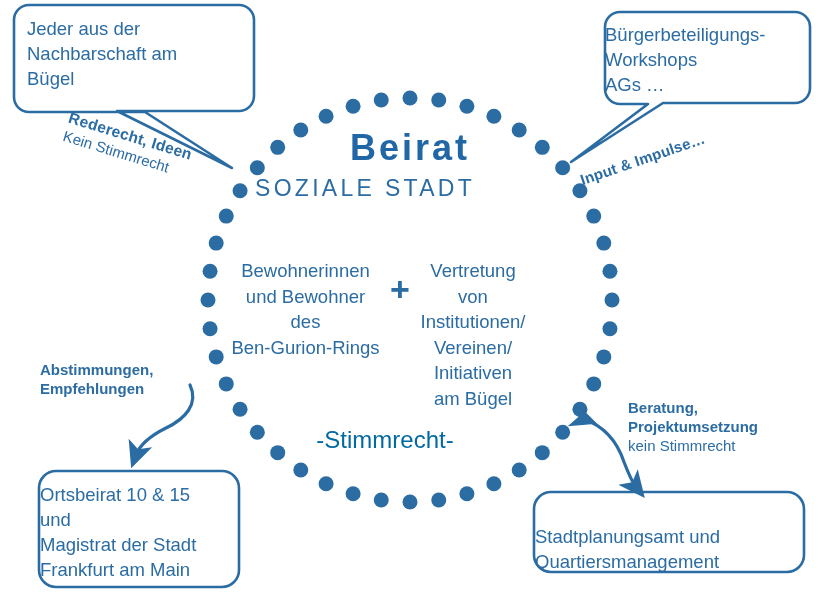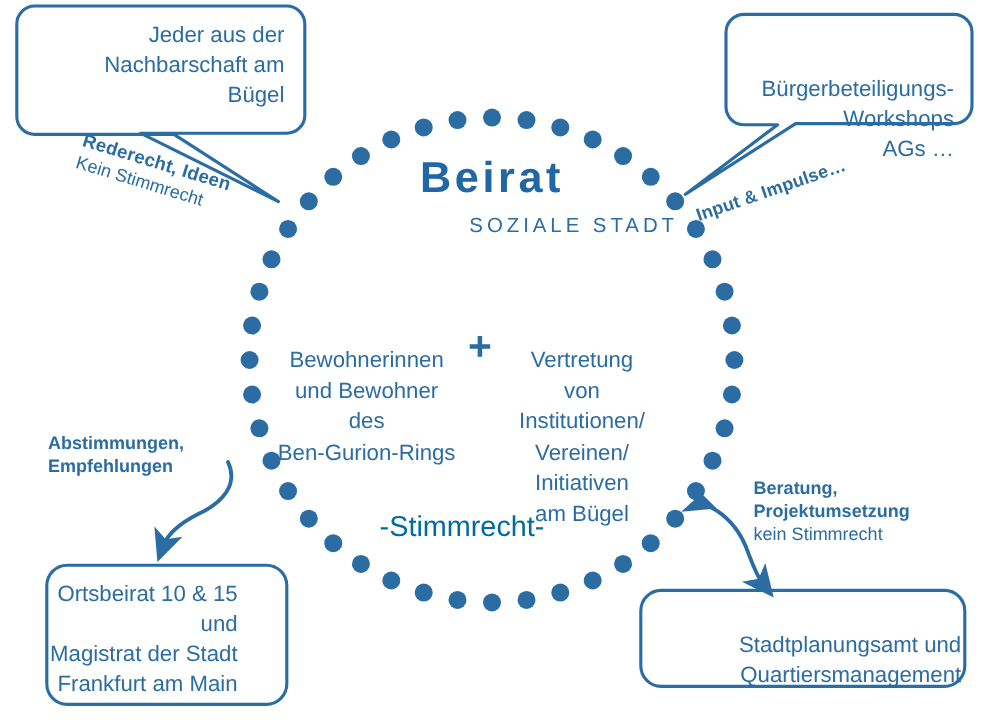--- a/index.html
+++ b/index.html
@@ -8,53 +8,53 @@
     font-family:"Liberation Sans", sans-serif;
     width:820px;height:600px;overflow:hidden;position:relative;
   }
   #stage{position:absolute;left:0;top:0;width:820px;height:600px;}
   #vector{position:absolute;left:0;top:0;width:820px;height:600px;}
 
   .txt{position:absolute;color:#2b6ca3;}
 
   
   .boxtext{
-    text-align:right;
+    text-align:left;
     font-size:18.5px;
     line-height:25px;
     color:#2b6ca3;
     white-space:pre-line;
   }
   #bubble-tl-text{left:27px;top:16px;width:210px;}
-  #bubble-tr-text{left:605px;top:22px;width:190px;margin-top:39px;}
+  #bubble-tr-text{left:605px;top:22px;width:190px;}
   #box-bl-text{left:40px;top:482px;width:158px;}
   #box-br-text{left:535px;top:524px;width:266px;}
 
   
   #title-main{
     left:255px;top:126px;width:310px;text-align:center;
     font-size:36px;font-weight:bold;letter-spacing:3px;line-height:44px;
     color:#2166a5;
   }
   #title-sub1{
-    left:255px;top:175px;width:310px;text-align:right;
-    font-size:17px;letter-spacing:3.3px;line-height:26px;color:#2b6ca3;
+    left:255px;top:175px;width:310px;text-align:left;
+    font-size:23px;letter-spacing:3.3px;line-height:26px;color:#2b6ca3;
   }
   #title-sub2{
     left:250px;top:203px;width:320px;text-align:center;
     font-size:22.5px;letter-spacing:0.2px;line-height:26px;color:#2b6ca3;
   }
 
   
   .col{
     position:absolute;font-size:18.5px;line-height:25.5px;
-    color:#2b6ca3;text-align:center;white-space:pre-line;margin-top:29px;
+    color:#2b6ca3;text-align:center;white-space:pre-line;
   }
   #col-left{left:218px;top:258px;width:175px;}
-  #col-right{left:410px;top:258px;width:150px;}
+  #col-right{left:398px;top:258px;width:150px;}
   #plus-sign{
     position:absolute;left:382px;top:272px;width:36px;text-align:center;
     font-size:34px;font-weight:bold;line-height:34px;color:#2b6ca3;
   }
   #stimmrecht{
     position:absolute;left:300px;top:428px;width:170px;text-align:center;
     font-size:24px;line-height:24px;color:#0369a1;
   }
 
   

